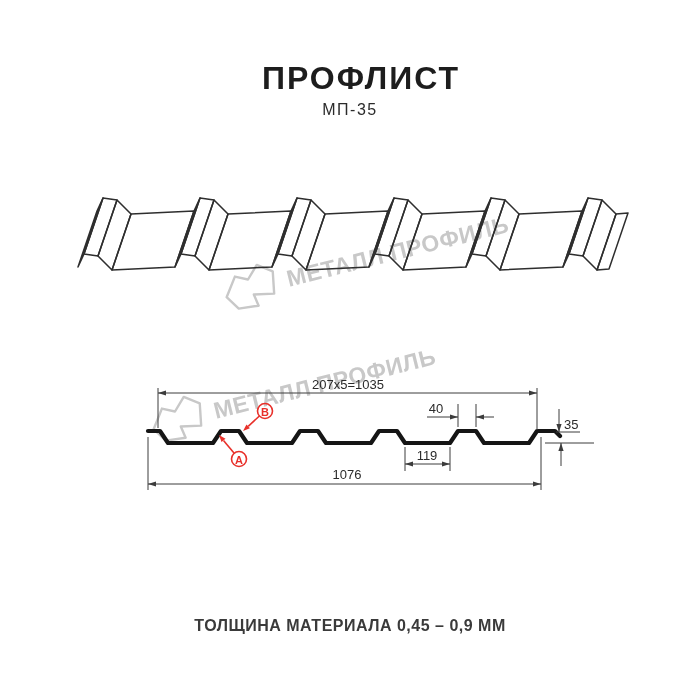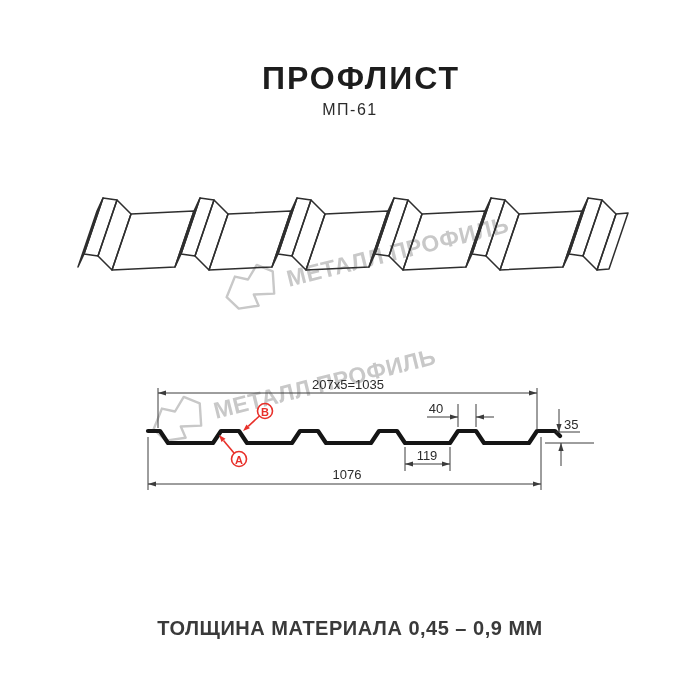--- a/index.html
+++ b/index.html
@@ -14,21 +14,21 @@
   .title{
     position:absolute;top:60px;left:11px;width:700px;text-align:center;
     font-size:32px;font-weight:bold;letter-spacing:2px;color:#1d1d1d;
   }
   .subtitle{
     position:absolute;top:101px;left:0;width:700px;text-align:center;
     font-size:16px;font-weight:normal;letter-spacing:1.5px;color:#2b2b2b;
   }
   .footer-text{
     position:absolute;top:617px;left:0;width:700px;text-align:center;
-    font-size:20px;font-weight:bold;letter-spacing:.5px;color:#3a3a3a;
+    font-size:16px;font-weight:bold;letter-spacing:.5px;color:#3a3a3a;
   }
 
   .watermark{
     position:absolute;display:flex;align-items:center;gap:10px;height:56px;
     transform:rotate(-14deg);transform-origin:0 50%;z-index:1;white-space:nowrap;
   }
   .watermark .wm-text{
     font-size:23px;font-weight:bold;letter-spacing:.5px;color:var(--watermark);
   }
   .wm-logo{flex:0 0 auto;}
@@ -47,21 +47,21 @@
   .red-fill{fill:var(--accent-red);stroke:none;}
   .marker-letter{font-family:"Liberation Sans",sans-serif;font-size:11px;font-weight:bold;
     fill:var(--accent-red);text-anchor:middle;}
 </style>
 </head>
 <body>
 
 <div class="canvas">
 
   <div class="title">ПРОФЛИСТ</div>
-  <div class="subtitle">МП-61</div>
+  <div class="subtitle">МП-35</div>
 
   <div class="watermark" id="wm-1">
     <svg class="wm-logo" width="56" height="46" viewBox="0 0 56 46">
       <path d="M3,26 L16,8 L28,14 L40,2 L54,12 L50,34 L30,30 L32,42 L12,40 Z"></path>
     </svg>
     <span class="wm-text">МЕТАЛЛ ПРОФИЛЬ</span>
   </div>
 
   <div class="watermark" id="wm-2">
     <svg class="wm-logo" width="56" height="46" viewBox="0 0 56 46">

